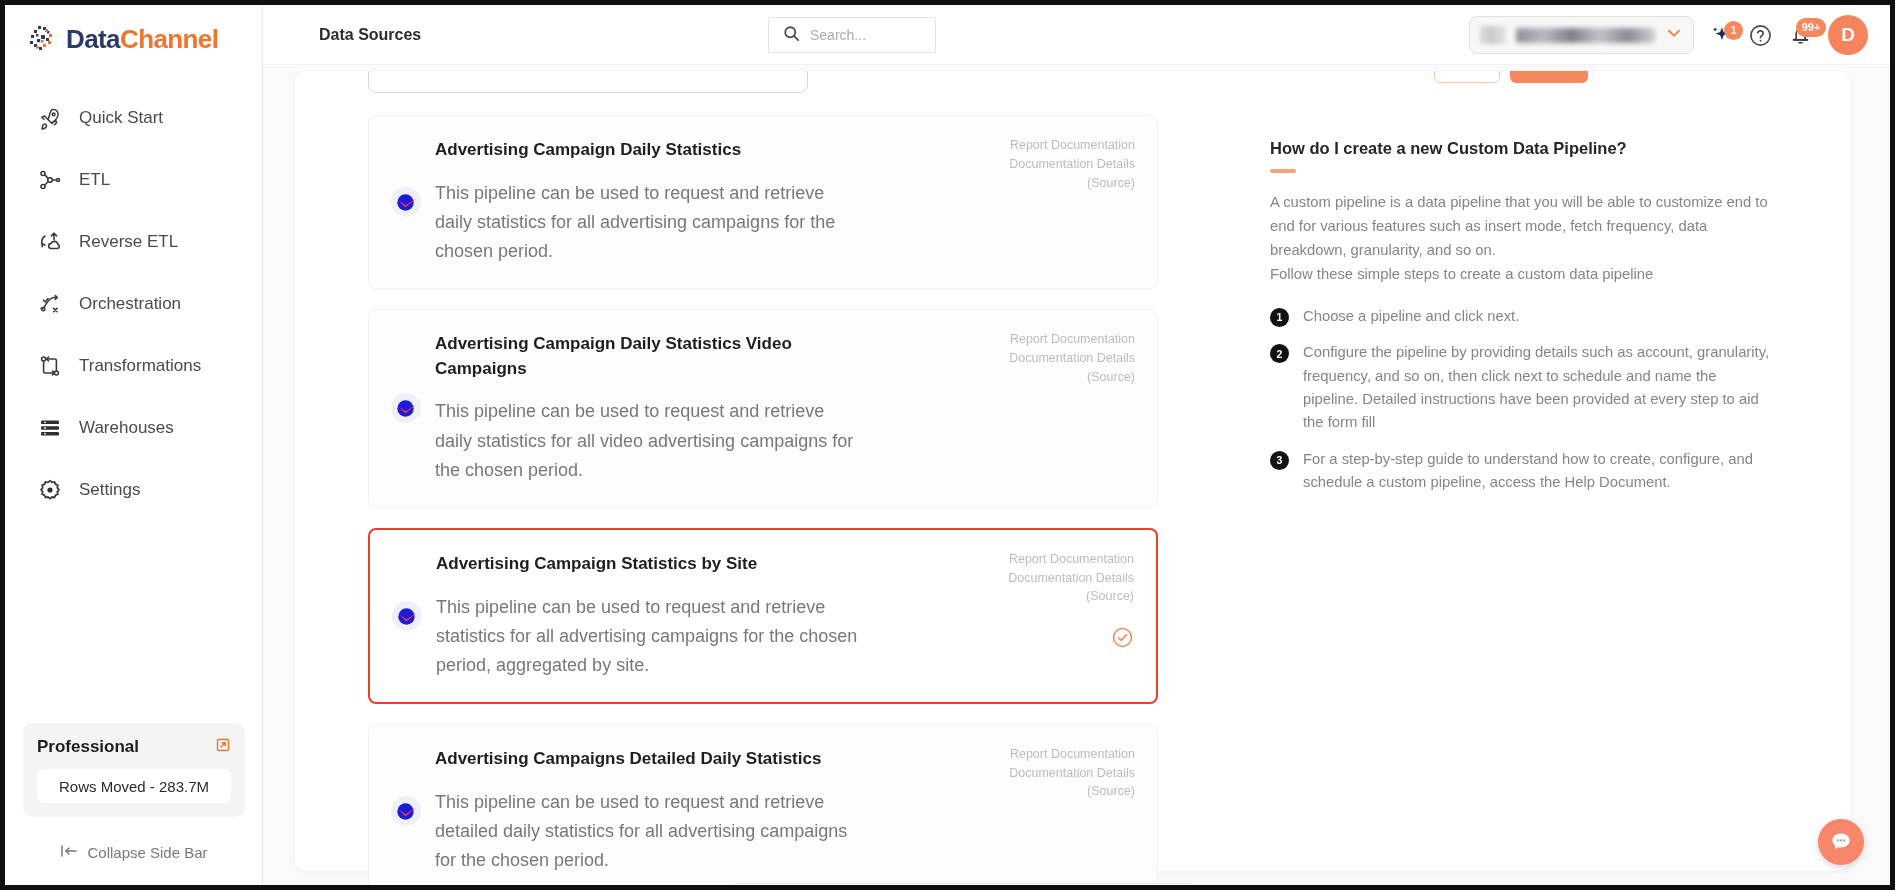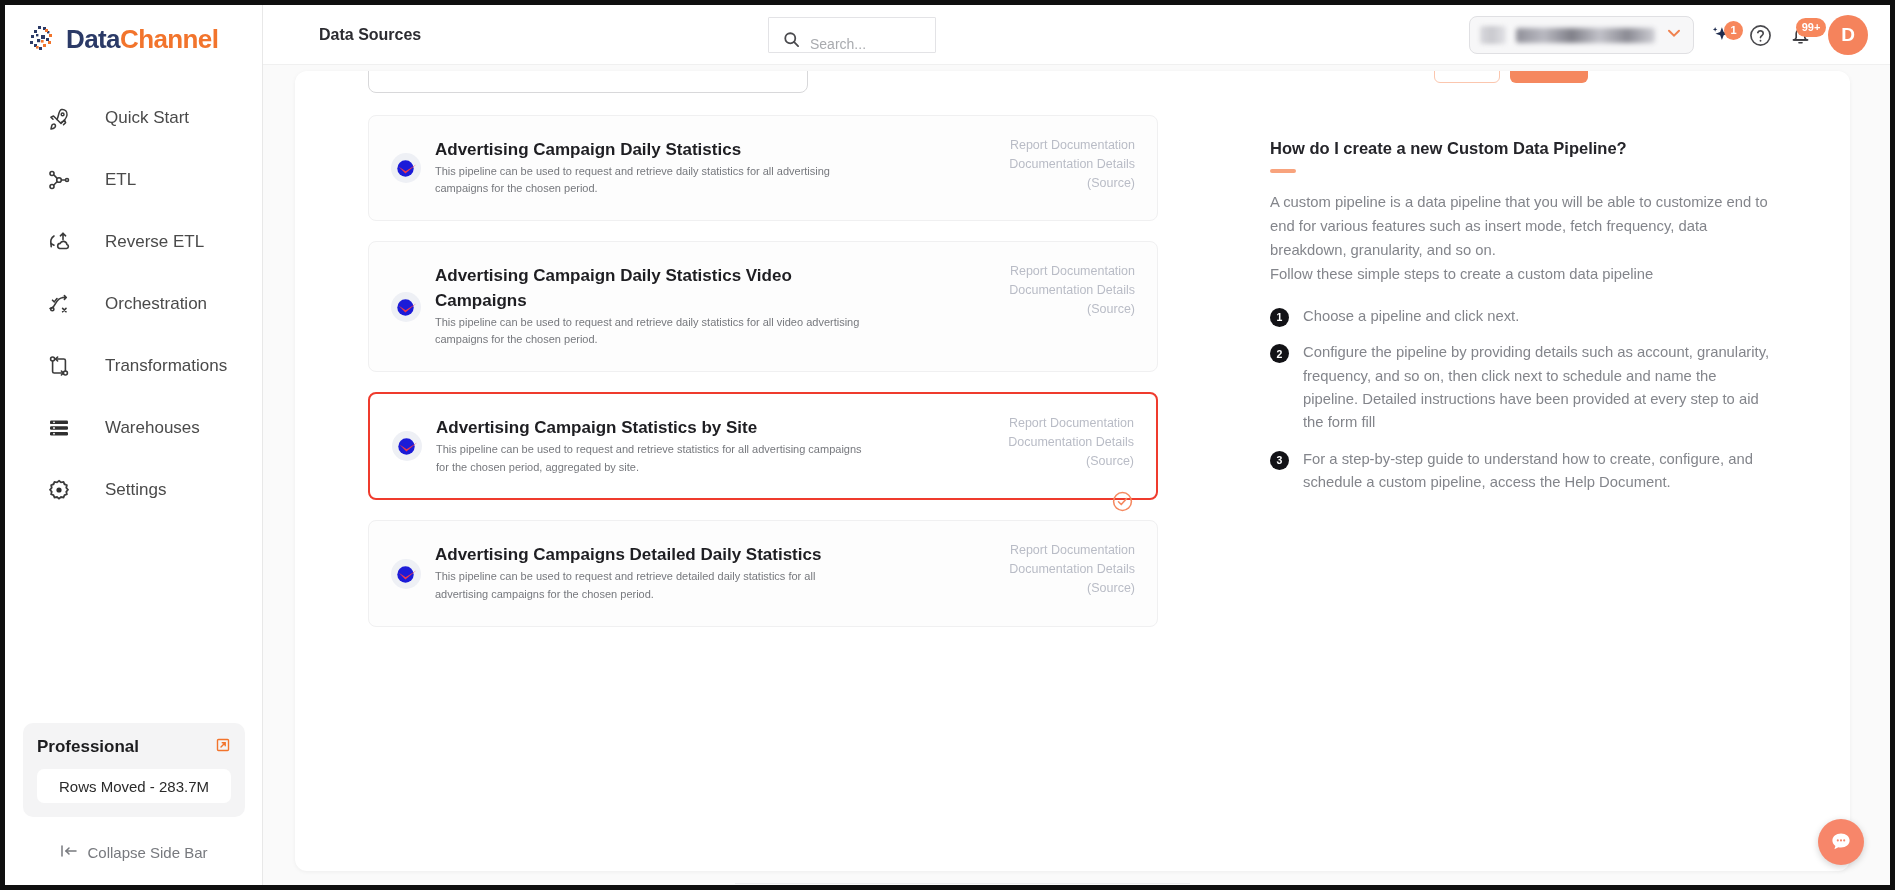--- a/index.html
+++ b/index.html
@@ -32,23 +32,23 @@
     height: 68px; display: flex; align-items: center;
     padding-left: 20px; gap: 7px;
   }
   .logo-mark { width: 34px; height: 34px; flex: 0 0 34px; position: relative; }
   .logo-text { font-size: 26px; font-weight: 700; letter-spacing: -0.6px; white-space: nowrap;}
   .logo-text .d1 { color: #2b3a67; }
   .logo-text .d2 { color: #f2742c; }
 
   .nav { margin-top: 22px; }
   .nav-item {
-    display: flex; align-items: center; gap: 33px;
-    height: 46px; padding-left: 8px; margin-bottom: 16px;
-    cursor: pointer; color: #585858; margin-left: 33px;
+    display: flex; align-items: center; gap: 16px;
+    height: 46px; padding-left: 32px; margin-bottom: 16px;
+    cursor: pointer; color: #585858;
   }
   .nav-ico { width: 26px; height: 26px; flex: 0 0 26px; display:flex; align-items:center; justify-content:center; }
   .nav-ico svg { display:block; }
   .nav-label { font-size: 17px; color: #4a4a4a; }
 
   .plan-box {
     position: absolute; left: 18px; bottom: 68px;
     width: 222px; background: #f4f4f5; border-radius: 10px;
     padding: 14px 14px 14px 14px;
   }
@@ -71,21 +71,21 @@
     position: absolute; left: 258px; top: 0; right: 0; height: 60px;
     background: #ffffff;
     display: flex; align-items: center;
     border-bottom: 1px solid #f0f0f0;
     z-index: 4;
   }
   .page-title { font-size: 16px; font-weight: 700; color: #2c2c31; margin-left: 56px; }
   .searchbox {
     position: absolute; left: 505px; top: 12px;
     width: 168px; height: 36px; border: 1px solid #e3e3e6; border-radius: 1px;
-    display: flex; align-items: flex-end; gap: 10px; padding-left: 14px;
+    display: flex; align-items: center; gap: 10px; padding-left: 14px;
     background: #fff;
   }
   .search-ph { font-size: 14px; color: #a9abaf; }
 
   .header-right {
     position: absolute; right: 22px; top: 0; height: 60px;
     display: flex; align-items: center; gap: 16px;
   }
   .acct-select {
     width: 225px; height: 38px; border: 1px solid #e0e0e3; border-radius: 8px;
@@ -147,21 +147,21 @@
   }
   .pcard.selected {
     border: 2px solid #ef3b2d; background: #ffffff;
   }
   .pcard-ico {
     width: 34px; height: 34px; flex: 0 0 34px; margin-right: 12px;
     align-self: center;
   }
   .pcard-body { flex: 1; max-width: 430px; }
   .pcard-title { font-size: 17px; font-weight: 700; color: #1e1e22; line-height: 1.45; }
-  .pcard-desc { font-size: 11px; color: #76787d; line-height: 1.62; margin-top: 0; }
+  .pcard-desc { font-size: 18px; color: #76787d; line-height: 1.62; margin-top: 16px; }
   .pcard-right {
     position: absolute; right: 22px; top: 20px; width: 175px; text-align: right;
   }
   .doclink { display: block; font-size: 12.5px; color: #b9bcc6; line-height: 1.5; cursor: pointer; }
   .check-mark { margin-top: 20px; display: flex; justify-content: flex-end; }
 
   .divider { position: absolute; left: 440px; right: 660px; top: 812px; height: 1px; background: #ececee; }
 
   
   .help {

